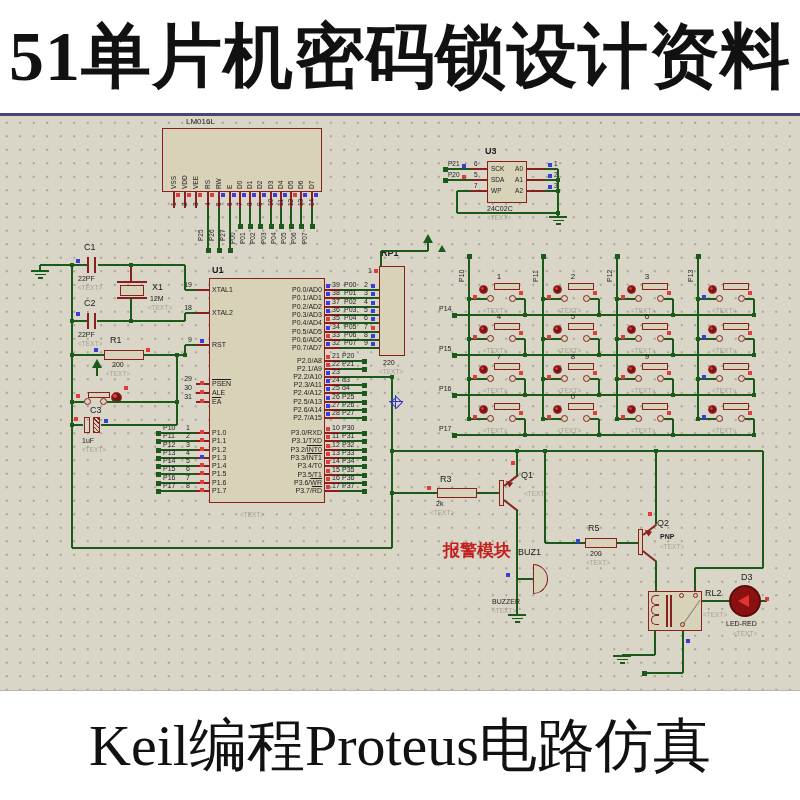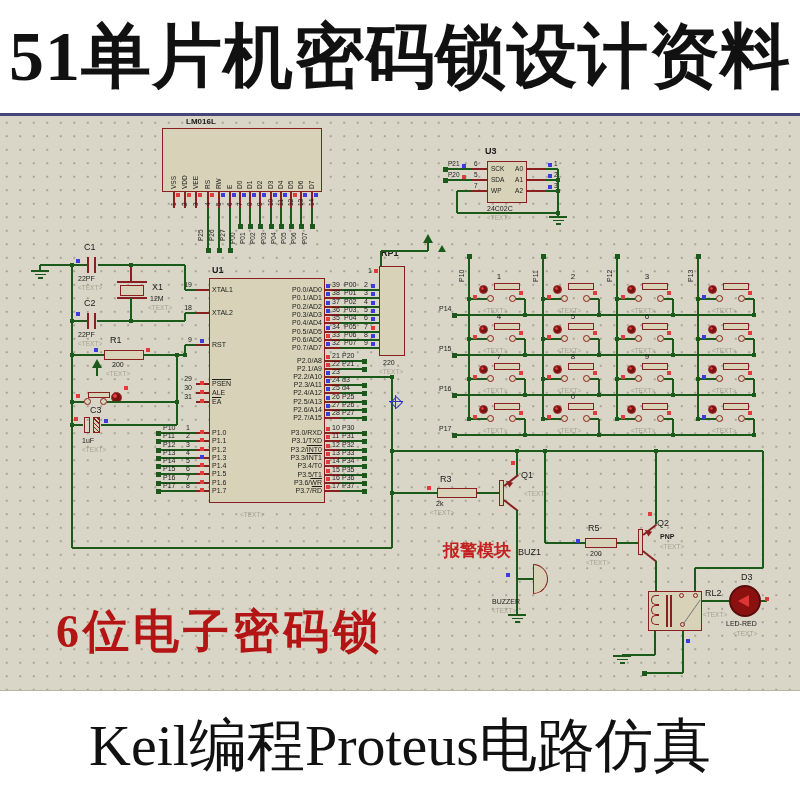--- a/index.html
+++ b/index.html
@@ -23,22 +23,21 @@
   #lockLabel{position:absolute;left:56px;top:485px;font-family:"Liberation Serif",serif;
              font-weight:bold;font-size:46px;letter-spacing:4px;}
 </style>
 </head>
 <body>
 
 <div id="topBanner" class="banner">51单片机密码锁设计资料</div>
 
 <div id="schematic">
   <div id="alarmLabel" style="color: rgb(196, 32, 32);">报警模块</div>
-  <div id="lockLabel" style="color: rgb(181, 20, 20);">6位电子密码锁</div>
-<div class="lb" style="left: 186px; top: 2px; font-size: 8px; color: rgb(28, 28, 28); font-weight: bold;">LM016L</div>
+<div class="lb" style="left: 186px; top: 2px; font-size: 8px; color: rgb(28, 28, 28); font-weight: normal;">LM016L</div>
     <div class="lb" style="left: 186px; top: 11px; font-size: 6.5px; color: rgb(165, 162, 147);">&lt;TEXT&gt;</div>
     <div class="box" style="left: 162px; top: 12px; width: 160px; height: 64px; background: rgb(216, 211, 184); border-color: rgb(138, 31, 31);"></div>
     <div class="vlb" style="left: 170px; top: 73px; font-size: 6.5px; color: rgb(28, 28, 28);">VSS</div>
     <div class="seg" style="background: rgb(138, 31, 31); left: 173.25px; top: 76px; width: 1.5px; height: 16px;"></div>
     <div class="vlb" style="left: 170px; top: 90px; font-size: 6.5px; color: rgb(28, 28, 28);">1</div>
     <div class="mk" style="left: 176px; top: 77px; width: 4px; height: 4px; background: rgb(226, 59, 59);"></div>
     <div class="vlb" style="left: 181px; top: 73px; font-size: 6.5px; color: rgb(28, 28, 28);">VDD</div>
     <div class="seg" style="background: rgb(138, 31, 31); left: 184.25px; top: 76px; width: 1.5px; height: 16px;"></div>
     <div class="vlb" style="left: 181px; top: 90px; font-size: 6.5px; color: rgb(28, 28, 28);">2</div>
     <div class="mk" style="left: 187px; top: 77px; width: 4px; height: 4px; background: rgb(226, 59, 59);"></div>

